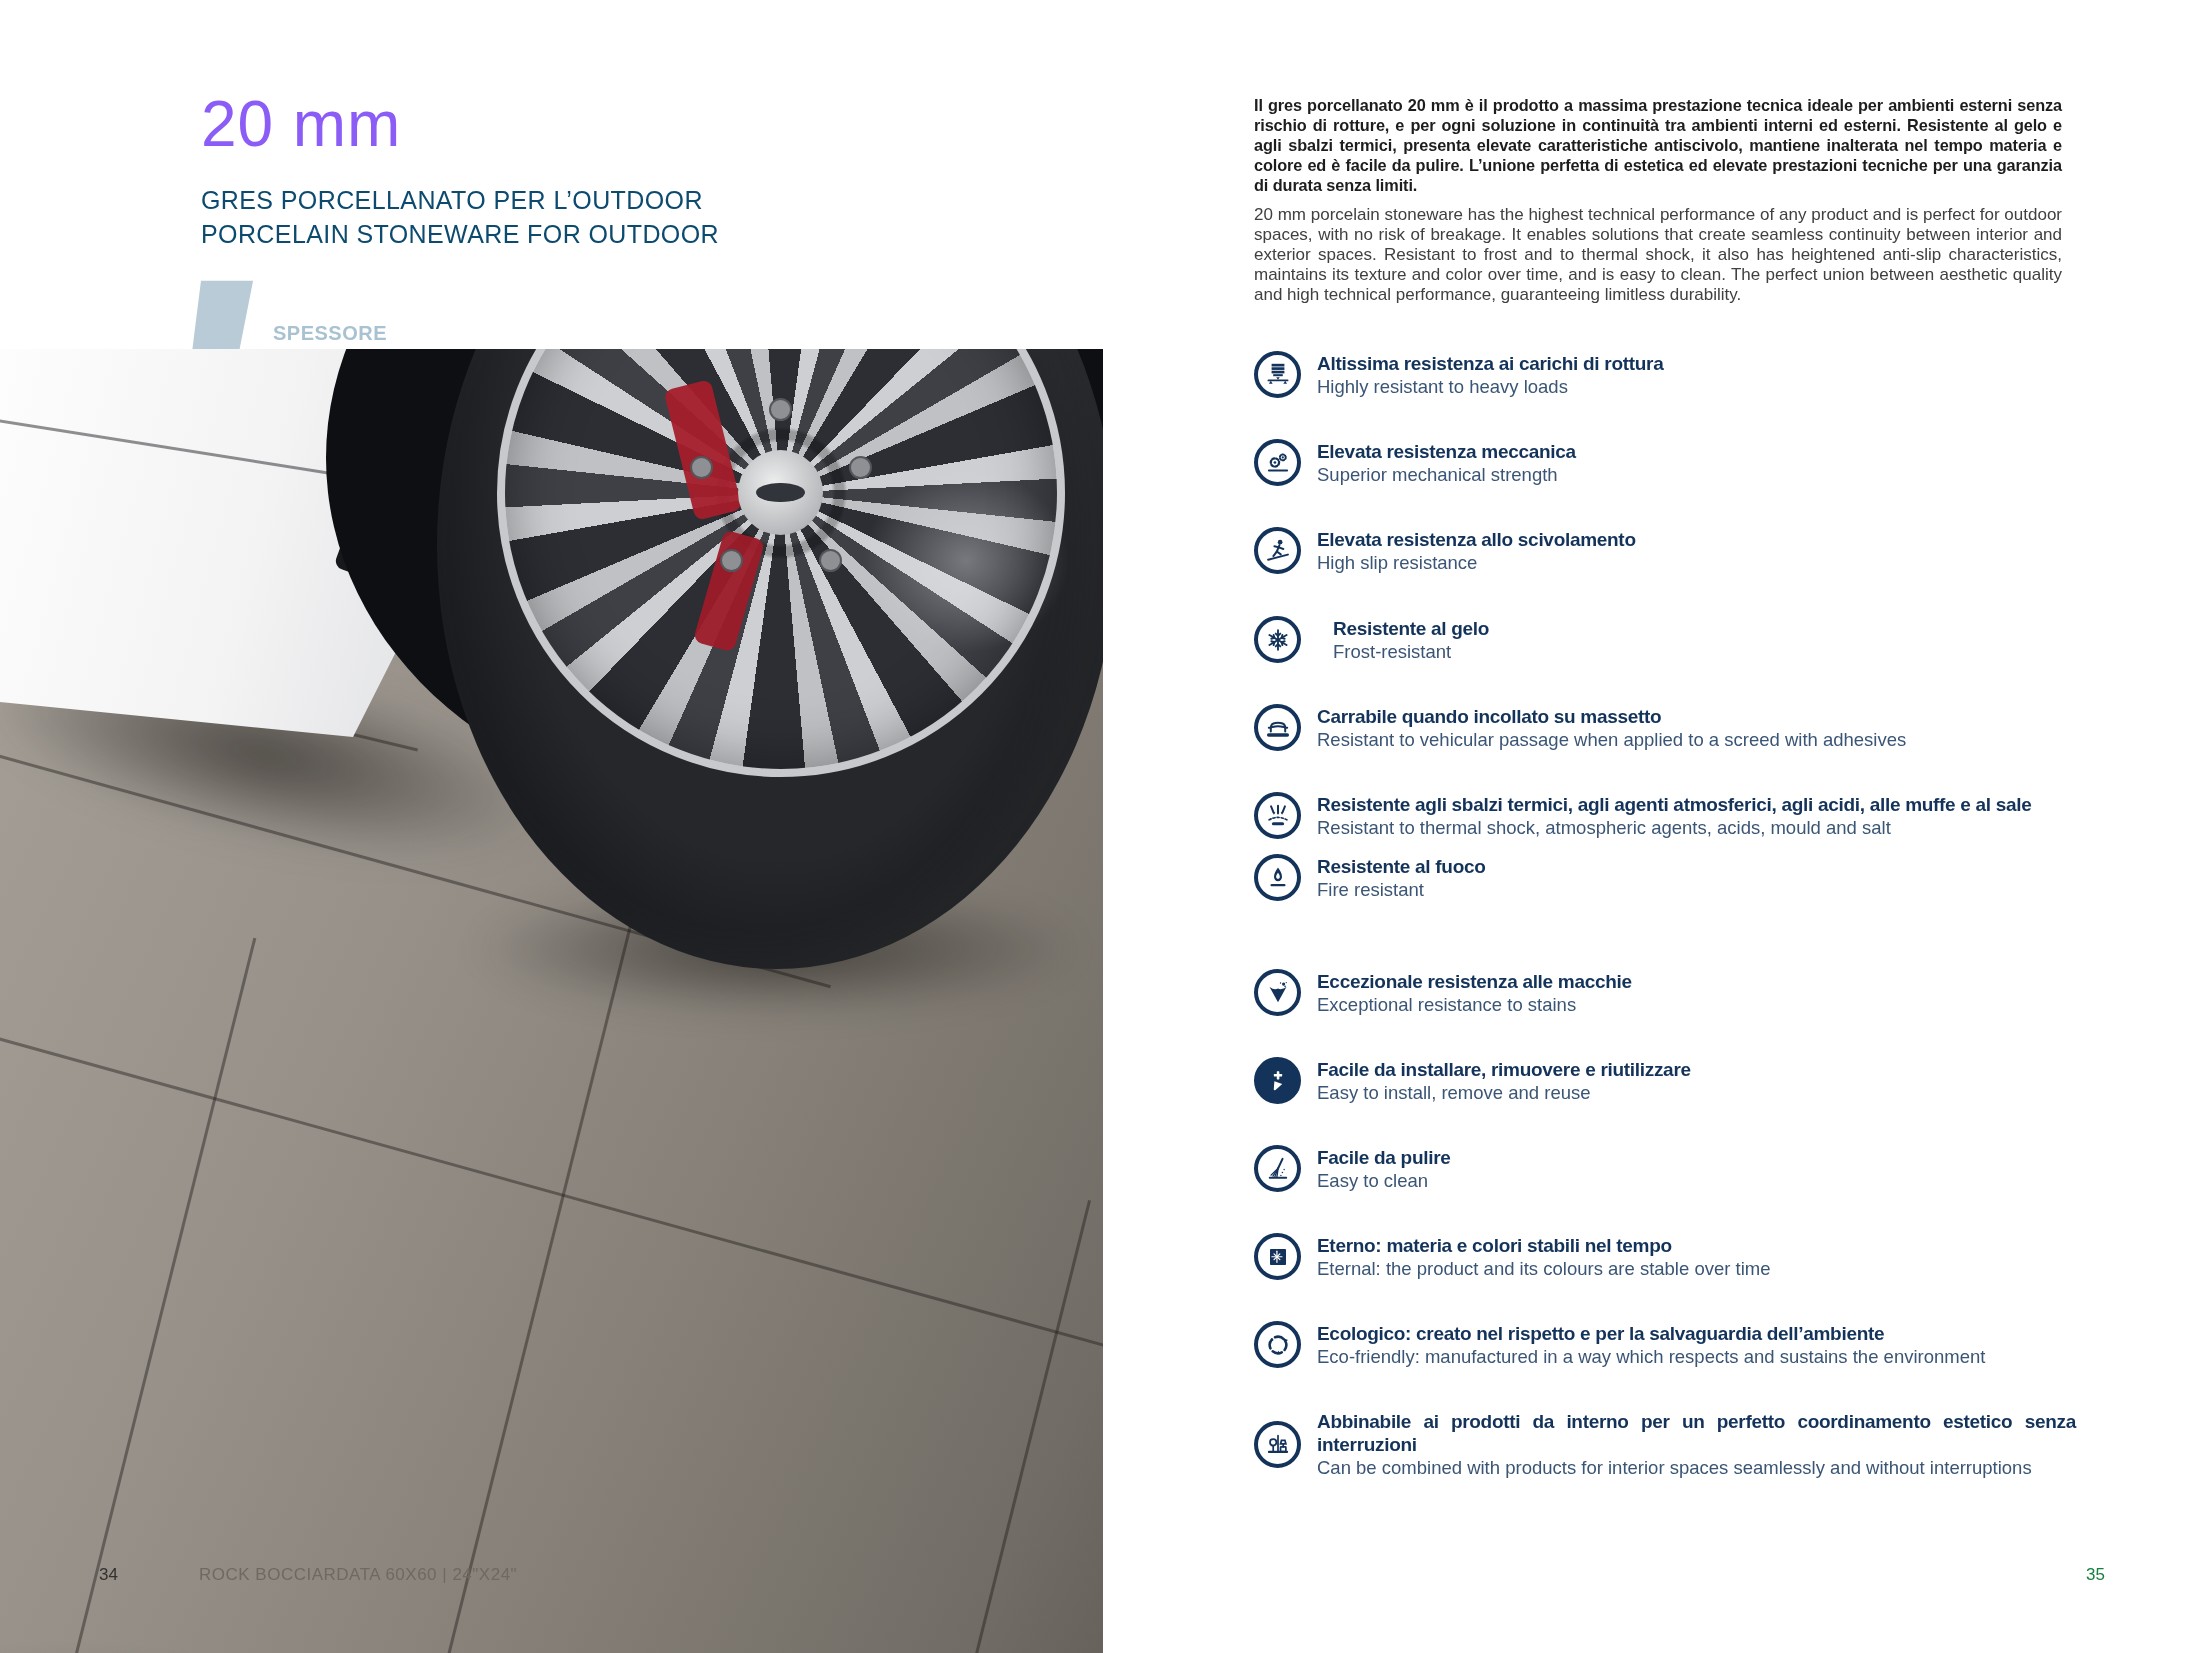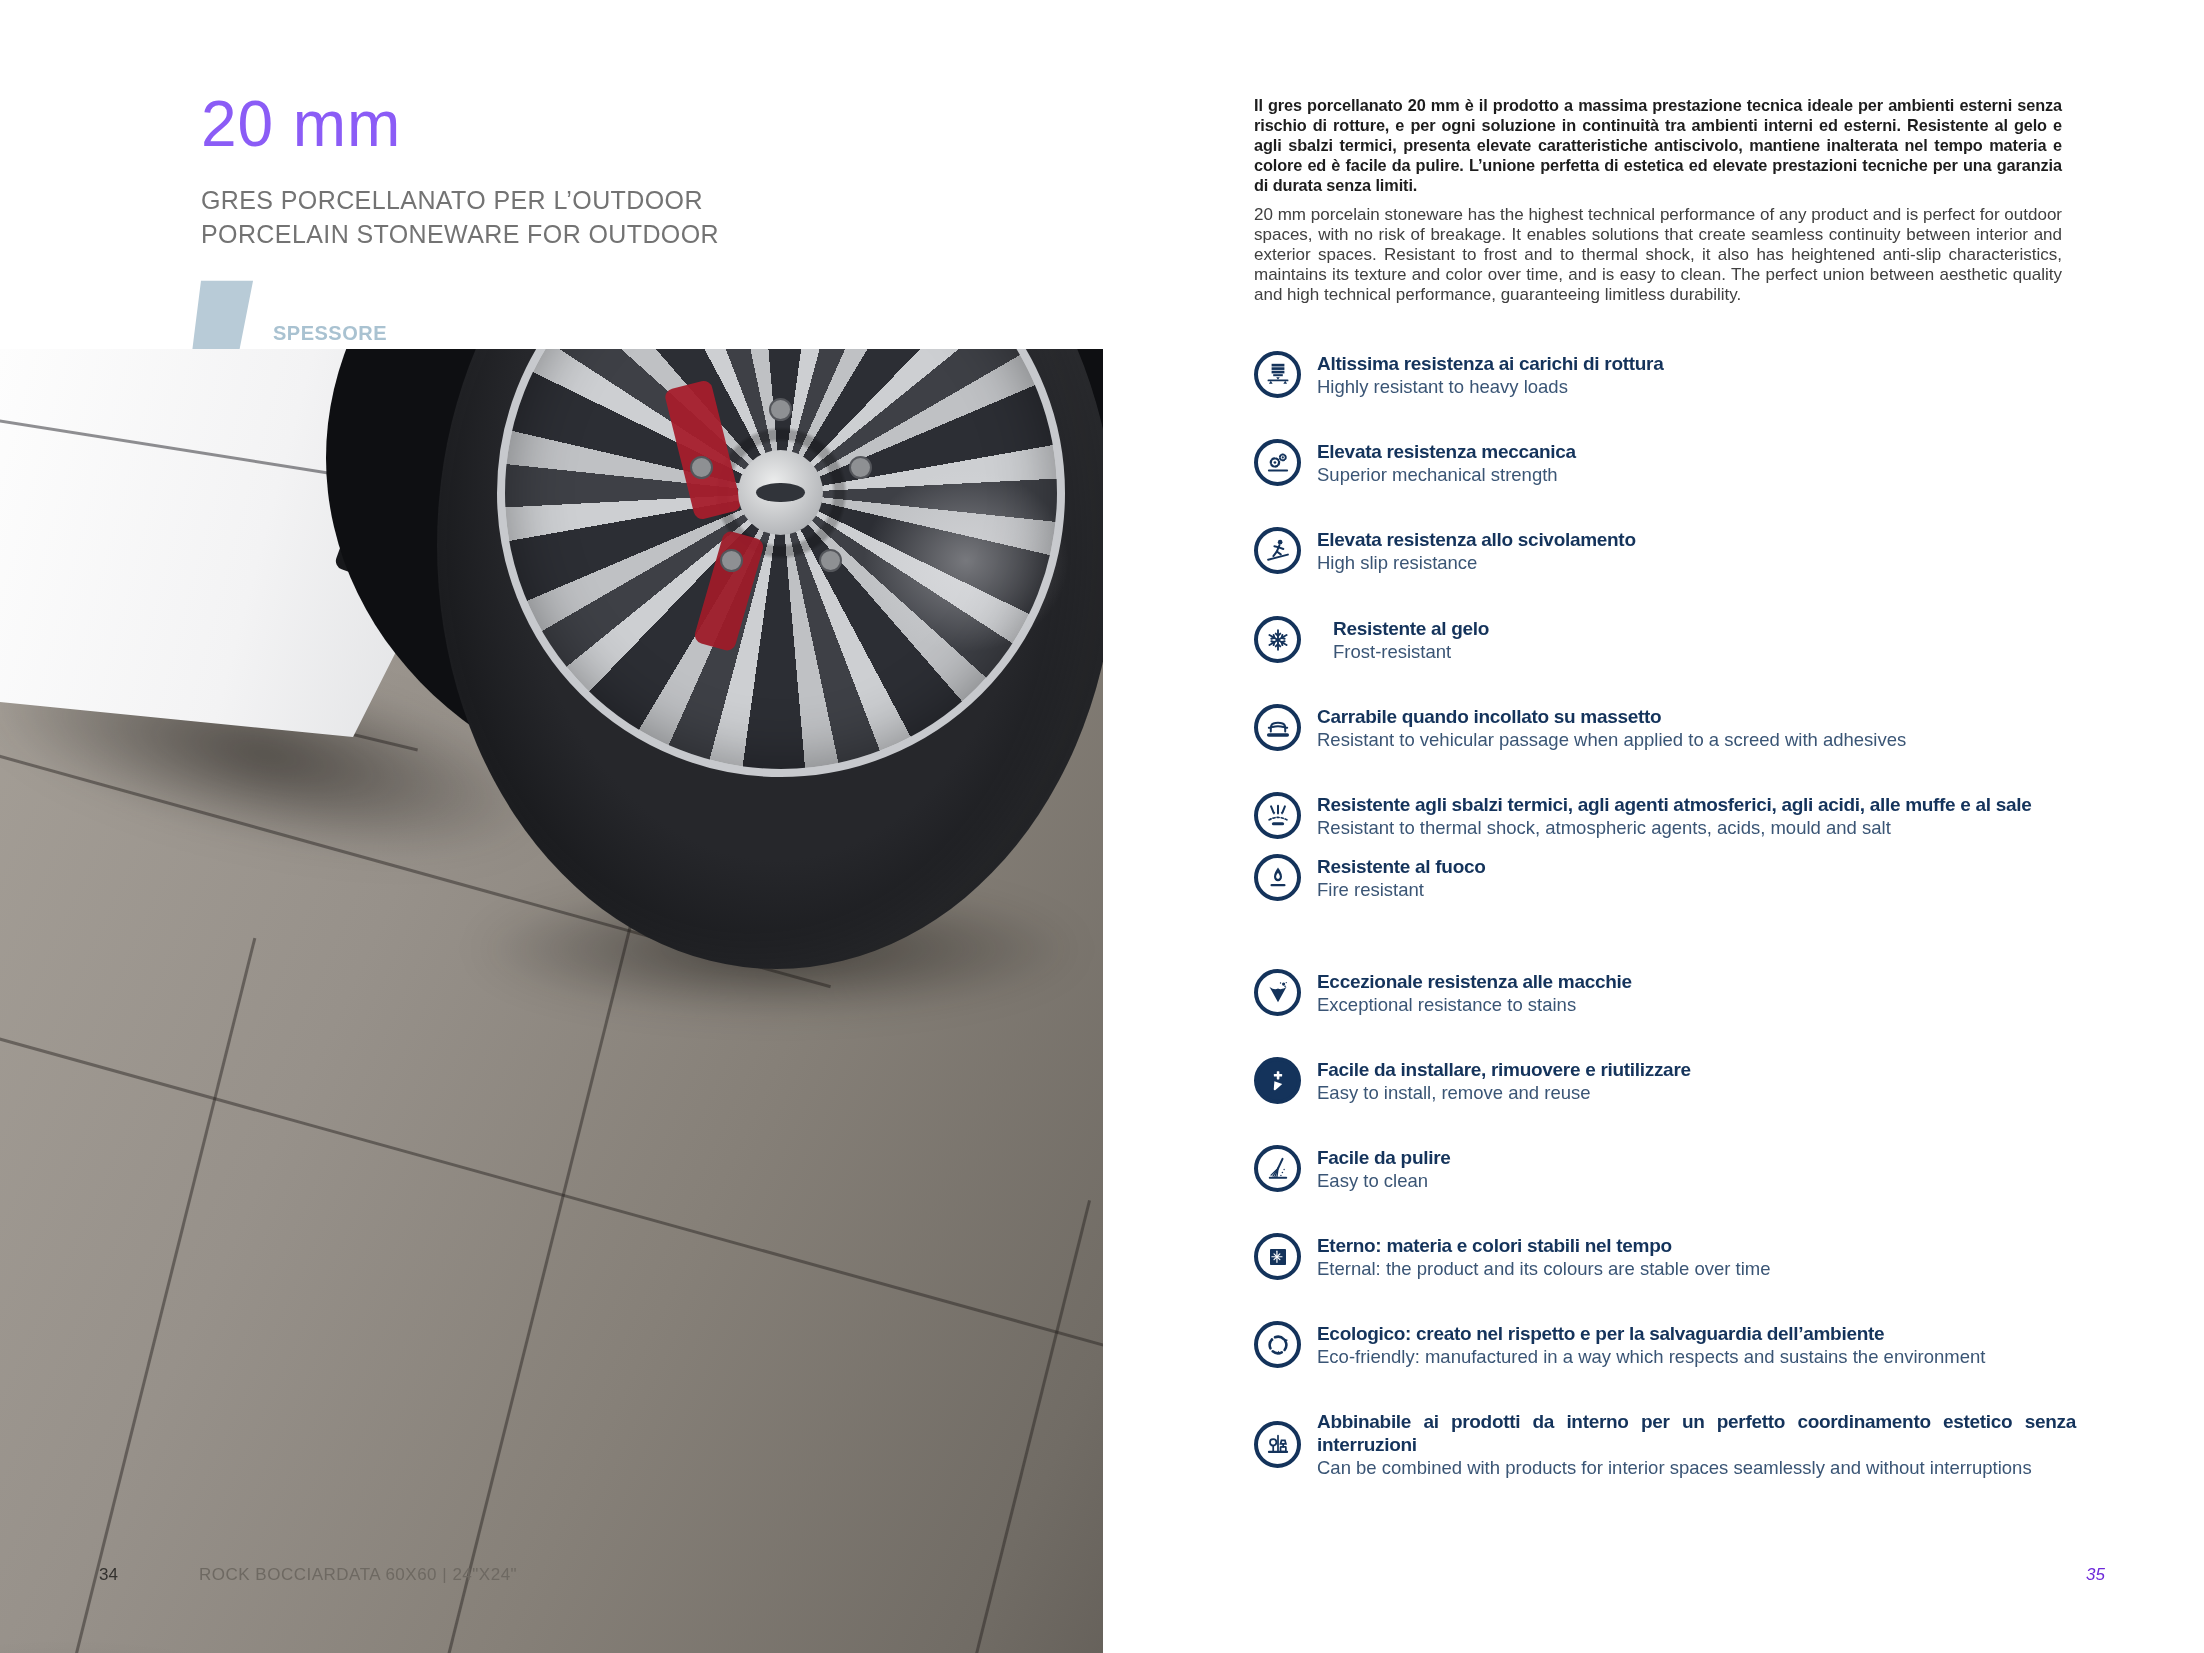--- a/index.html
+++ b/index.html
@@ -2,21 +2,21 @@
 <html style="font-size:14px"><head>
 <meta charset="utf-8">
 <style>
   html,body{margin:0;padding:0;background:#e8e8e8;}
   .page{position:relative;width:2205px;height:1653px;background:#ffffff;overflow:hidden;
         font-family:"Liberation Sans",sans-serif;}
 
   
   .title-block{position:absolute;left:201px;top:92px;}
   .t20{font-size:64px;line-height:1;font-weight:300;color:#8b5cf6;letter-spacing:0.9px;}
-  .subtitle{margin-top:26.5px;font-size:25px;line-height:34px;font-weight:400;color:#737373;letter-spacing:0.4px;}
+  .subtitle{margin-top:26.5px;font-size:25px;line-height:34px;font-weight:400;color:#0c4a6e;letter-spacing:0.4px;}
 
   .slash-svg{position:absolute;left:163px;top:278px;width:106px;height:300px;}
   .thickness{position:absolute;left:273px;top:277px;font-size:20px;line-height:24px;font-weight:700;
              color:#a9c2d1;letter-spacing:0.5px;margin-top:44px;}
 
   
   .photo{position:absolute;left:0;top:349px;width:1103px;height:1597px;overflow:hidden;
          background:linear-gradient(115deg,#a7a199 0%,#97918a 35%,#868078 60%,#716c65 85%,#5d5852 100%);}
   .grout{position:absolute;height:2.6px;background:rgba(35,32,28,.45);}
   .g0{left:-35px;top:346px;width:459px;transform:rotate(13.5deg);}
@@ -82,21 +82,21 @@
     box-sizing:border-box;display:flex;align-items:center;justify-content:center;color:#14335b;
     background:#fff;}
   .fcircle.filled{background:#14335b;}
   .fcircle svg{width:32px;height:32px;display:block;}
   .ftext{margin-left:16px;width:759px;}
   .feat-it{font-size:19px;line-height:23px;font-weight:700;color:#14335b;letter-spacing:-0.3px;
     white-space:nowrap;text-align:justify;}
   .feat-en{font-size:18.5px;line-height:23px;font-weight:400;color:#3a5575;white-space:nowrap;
     text-align:justify;}
   .feat-row.wrap .feat-it,.feat-row.wrap .feat-en{white-space:normal;}
-  .pnum-right{position:absolute;left:2086px;top:1565px;font-size:17px;color:#6d28d9;font-style:italic;}
+  .pnum-right{position:absolute;left:2086px;top:1565px;font-size:17px;color:#15803d;}
 </style>
 </head>
 <body>
 
 <div class="page">
 
   <div class="title-block">
     <div class="t20">20 mm</div>
     <div class="subtitle">
       <div>GRES PORCELLANATO PER L’OUTDOOR</div>

